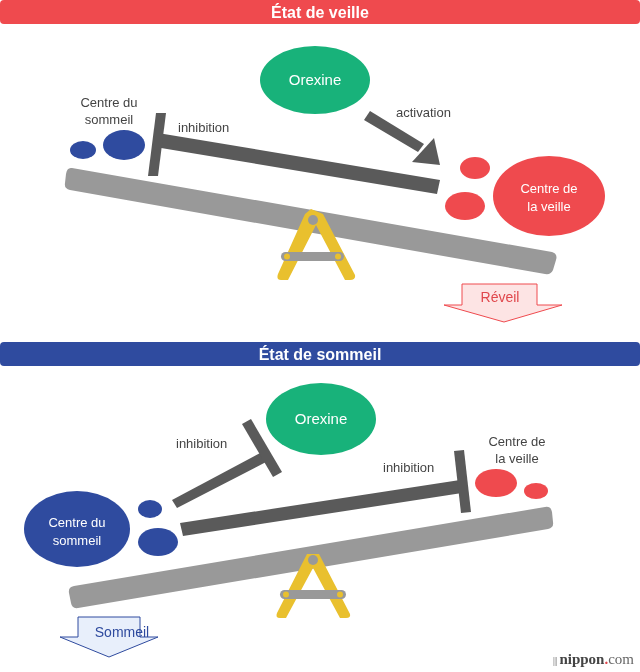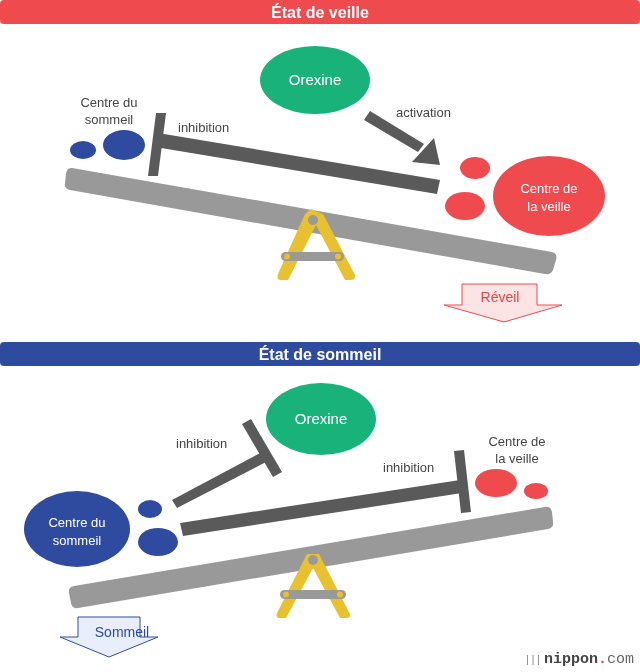--- a/index.html
+++ b/index.html
@@ -4,21 +4,21 @@
 <style>
   html, body { margin: 0; padding: 0; background: #ffffff; }
   body { width: 640px; height: 672px; position: relative; overflow: hidden; font-family: "Liberation Sans", sans-serif; }
   svg { position: absolute; left: 0; top: 0; }
   .banner-text { font-family: "Liberation Sans", sans-serif; font-size: 16px; font-weight: bold; fill: #ffffff; }
   .label-dark { font-family: "Liberation Sans", sans-serif; font-size: 13px; fill: #444444; }
   .label-white { font-family: "Liberation Sans", sans-serif; font-size: 13px; fill: #ffffff; }
   .orexine-text { font-family: "Liberation Sans", sans-serif; font-size: 15px; fill: #ffffff; }
   .arrow-text-red { font-family: "Liberation Sans", sans-serif; font-size: 14px; fill: #e0474c; }
   .arrow-text-blue { font-family: "Liberation Sans", sans-serif; font-size: 14px; fill: #2e4a9e; }
-  .logo { position: absolute; right: 6px; bottom: 4px; font-family: Liberation Mono, monospace; font-size: 15px; color: #555; }
+  .logo { position: absolute; right: 6px; bottom: 4px; font-family: Liberation Serif, serif; font-size: 15px; color: #555; }
   .logo .bars { font-size: 11px; color: #888; letter-spacing: -1px; margin-right: 3px; }
   .logo .b { font-weight: bold; color: #444; }
   .logo .dot { color: #e0474c; font-weight: bold; }
   .logo .com { color: #666; }
 </style>
 </head>
 <body>
 
 <svg width="640" height="672" viewBox="0 0 640 672">
 

